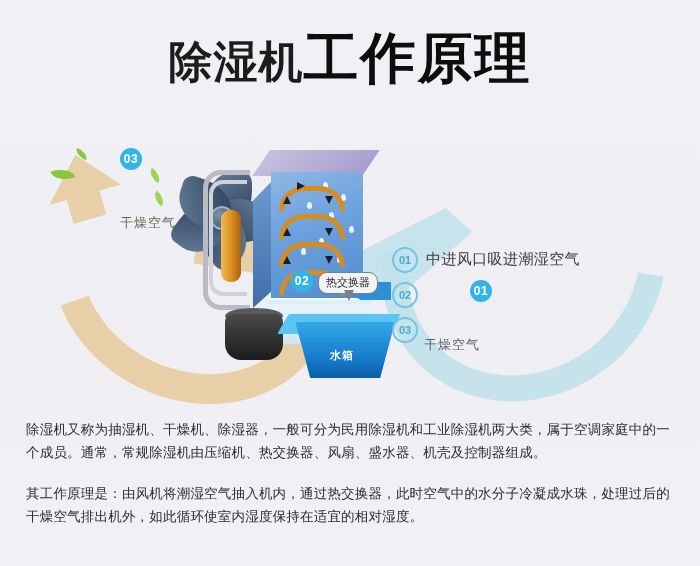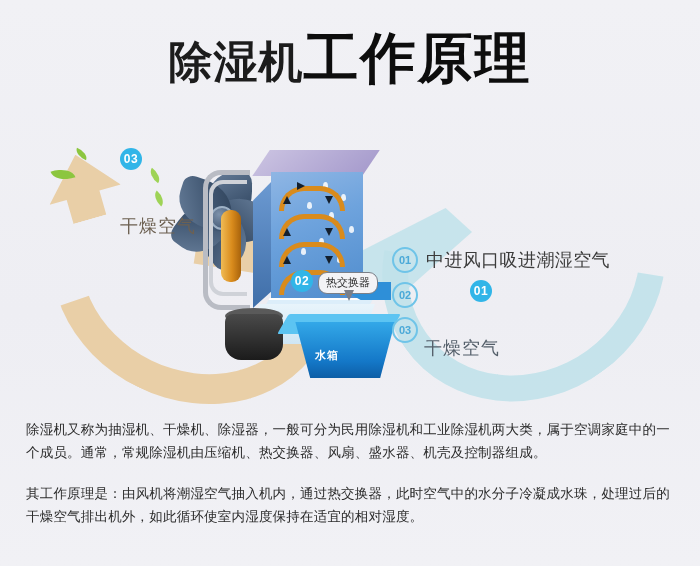--- a/index.html
+++ b/index.html
@@ -258,21 +258,21 @@
     clip-path: polygon(6% 0, 100% 0, 86% 100%, 20% 100%);
   }
   .tank-top {
     position: absolute; left: 40px; top: 168px;
     width: 112px; height: 20px;
     background: #5cc4f2;
     transform: skewX(-30deg);
     border-radius: 2px;
   }
   .tank-label {
-    position: absolute; left: 72px; top: 202px;
+    position: absolute; left: 87px; top: 202px;
     font-size: 11px;
     color: #ffffff;
     font-weight: bold;
     letter-spacing: 1px;
   }
 
   
   .intake-arrow {
     position: absolute;
     left: 345px; top: 160px;
@@ -314,21 +314,21 @@
     line-height: 22px;
     text-align: center;
     letter-spacing: .5px;
   }
   .num-badge.n03 { left: 120px; top: 26px; }
   .num-badge.n02 { left: 291px; top: 148px; }
   .num-badge.n01 { left: 470px; top: 158px; }
 
   .air-label {
     position: absolute;
-    font-size: 18px;
+    font-size: 13px;
     color: #4a4a4a;
     letter-spacing: 1px;
     white-space: nowrap;
   }
   .air-label.dry   { left: 120px; top: 92px; color:#6d6152; }
   .air-label.humid { left: 424px; top: 214px; color:#55606b; }
 
   
   .steps {
     position: absolute;
@@ -347,21 +347,21 @@
     border: 2px solid #6fc4e8;
     color: #4ba9d8;
     font-size: 11px;
     font-weight: bold;
     line-height: 22px;
     text-align: center;
     margin-right: 8px;
     background: transparent;
   }
   .step-text {
-    font-size: 18px;
+    font-size: 15px;
     color: #3c3c3c;
     white-space: nowrap;
     letter-spacing: .4px;
   }
 
   
   .watermark {
     position: absolute;
     left: 0; top: 258px;
     width: 700px;

